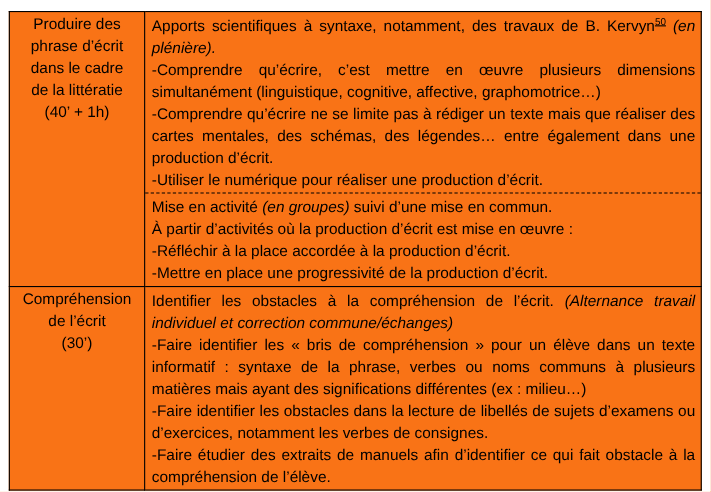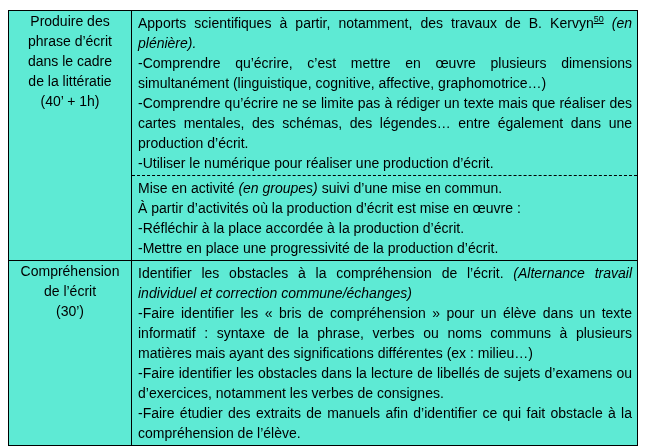--- a/index.html
+++ b/index.html
@@ -14,21 +14,21 @@
     font-family: "Liberation Sans", "DejaVu Sans", sans-serif;
     color: #000000;
   }
   .page {
     padding: 10px 9px 4px 8px;
   }
   table.doc-table {
     border-collapse: collapse;
     table-layout: fixed;
     width: 629px;
-    background: #5eead4;
+    background: #f97316;
   }
   table.doc-table td {
     border: 1.5px solid #000000;
     padding: 0;
     vertical-align: top;
   }
   td.label-cell {
     vertical-align: middle;
     text-align: center;
     padding: 2px 5px;
@@ -79,21 +79,21 @@
         <tr>
       <td class="label-cell">
         <div class="hdr-line">Produire des</div>
         <div class="hdr-line">phrase d’écrit</div>
         <div class="hdr-line">dans le cadre</div>
         <div class="hdr-line">de la littératie</div>
         <div class="hdr-line">(40’ + 1h)</div>
       </td>
       <td class="content-cell">
         <div class="section">
-              <p class="para"><span class="seg-bold">Apports scientifiques</span><span class=""> à partir, notamment, des travaux de B. </span><span class="seg-spellcheck">Kervyn</span><span class="seg-sup">50</span><span class=""> </span><span class="seg-italic">(en plénière).</span></p>
+              <p class="para"><span class="seg-bold">Apports scientifiques</span><span class=""> à syntaxe, notamment, des travaux de B. </span><span class="seg-spellcheck">Kervyn</span><span class="seg-sup">50</span><span class=""> </span><span class="seg-italic">(en plénière).</span></p>
               <p class="para"><span class="">-Comprendre qu’écrire, c’est mettre en œuvre plusieurs dimensions simultanément (linguistique, cognitive, affective, graphomotrice…)</span></p>
               <p class="para"><span class="">-Comprendre qu’écrire ne se limite pas à rédiger un texte mais que réaliser des cartes mentales, des schémas, des légendes… entre également dans une production d’écrit.</span></p>
               <p class="para"><span class="">-Utiliser le numérique pour réaliser une production d’écrit.</span></p>
             </div>
         <div class="section">
               <p class="para"><span class="seg-bold">Mise en activité </span><span class="seg-italic">(en groupes)</span><span class="seg-bold"> suivi d’une mise en commun.</span></p>
               <p class="para"><span class="">À partir d’activités où la production d’écrit est mise en œuvre :</span></p>
               <p class="para"><span class="">-Réfléchir à la place accordée à la production d’écrit.</span></p>
               <p class="para"><span class="">-Mettre en place une progressivité de la production d’écrit.</span></p>
             </div>

